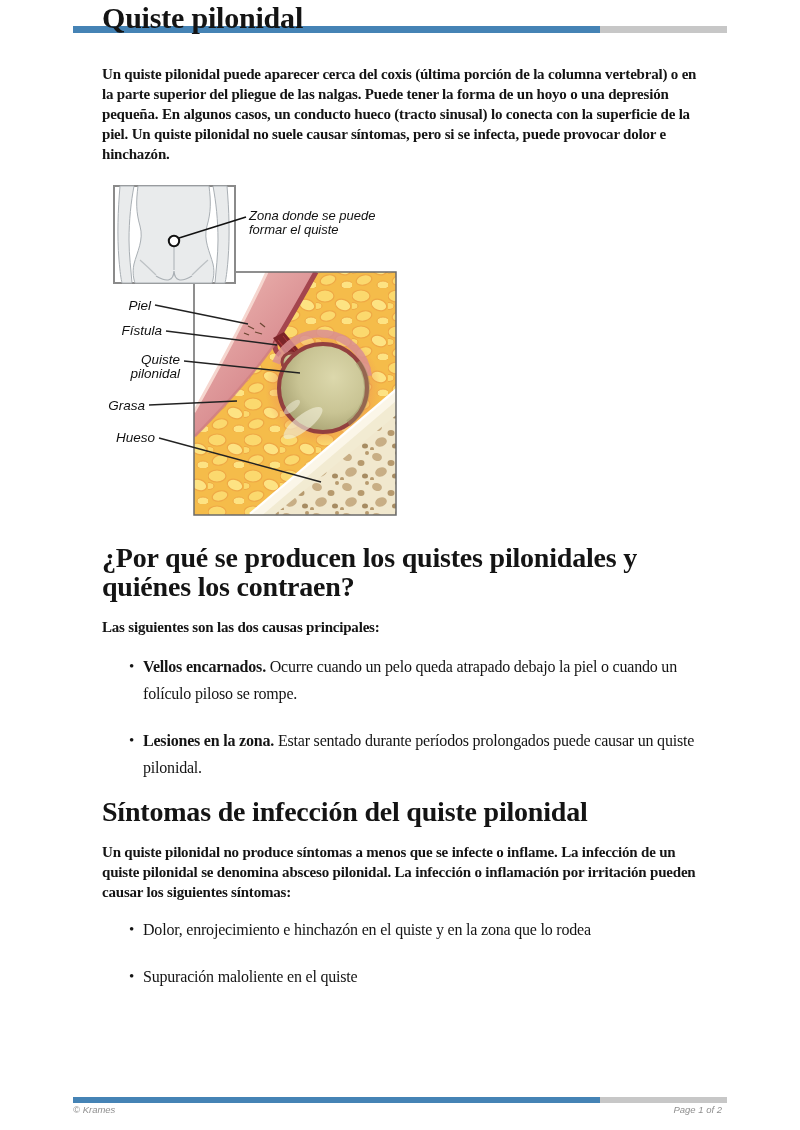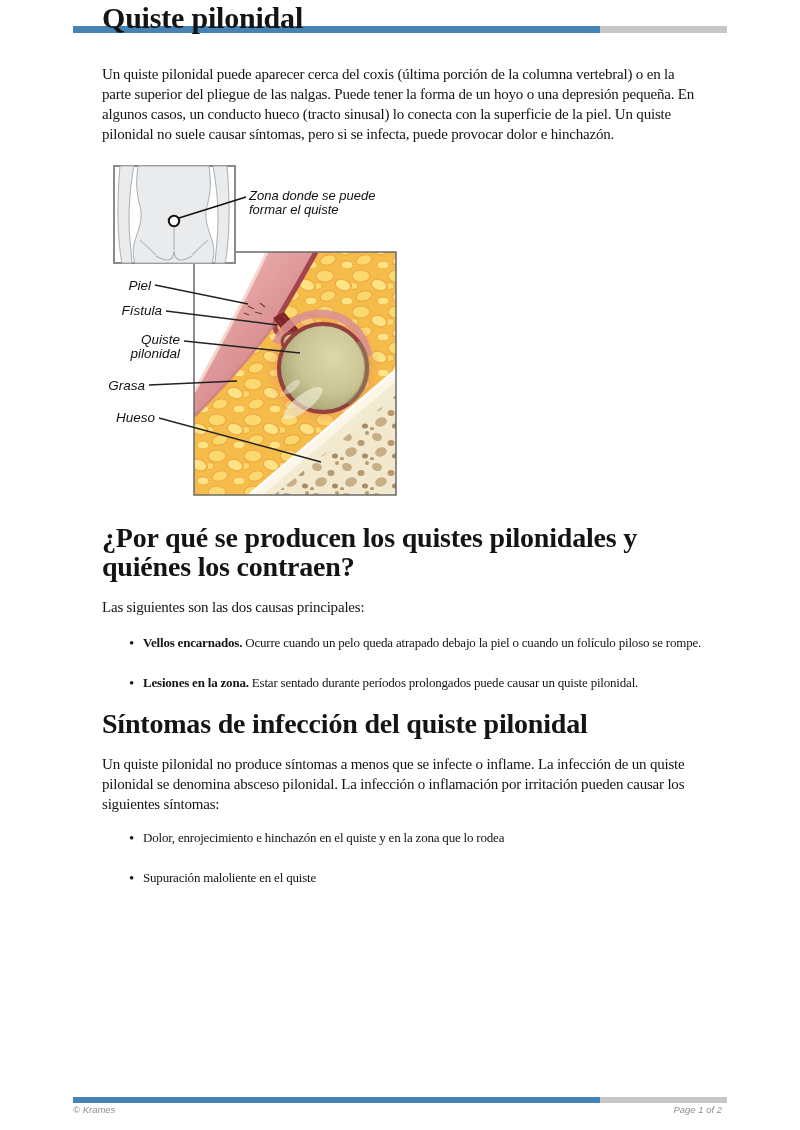--- a/index.html
+++ b/index.html
@@ -16,27 +16,27 @@
   .bar-blue { height:100%; width:527px; background:#4583b5; }
   .content { position:absolute; left:102px; top:0; width:600px; }
   h1 {
     font-size:30px; line-height:36px; font-weight:bold; letter-spacing:-0.2px;
     margin:0 0 28px 0;
   }
   h2 {
     font-size:28px; line-height:29px; font-weight:bold; letter-spacing:-0.2px;
     margin:14px 0 16px 0;
   }
-  p.body { font-size:15px; line-height:20px; letter-spacing:-0.2px; margin:0 0 16px 0; }
+  p.body { font-size:15px; line-height:20px; letter-spacing:-0.2px; margin:0 0 16px 0;font-weight:bold; }
   p.nomargin { margin-bottom:12px; }
   .figure { margin:11px 0 18px -2px; width:300px; height:345px;font-style:italic; }
   .figure svg { display:block; }
   ul.doc-list { list-style:none; margin:14px 0 16px 0; padding-left:41px; }
   ul.doc-list li {
-    position:relative; font-size:13px; line-height:20px; letter-spacing:-0.2px;
+    position:relative; font-size:16px; line-height:27px; letter-spacing:-0.2px;
     margin-bottom:12px;
   }
   ul.doc-list li:last-child { margin-bottom:0;margin-top:20px; }
   ul.doc-list li::before {
     content:"\2022"; position:absolute; left:-14px; top:0; font-size:15px;
   }
   .fig-label { font-family:"Liberation Sans", sans-serif; font-size:13.5px; fill:#111111; }
   .fig-caption { font-family:"Liberation Sans", sans-serif; font-size:13px; fill:#111111; }
   .footer-text {
     position:absolute; left:73px; top:1104px; width:649px;

